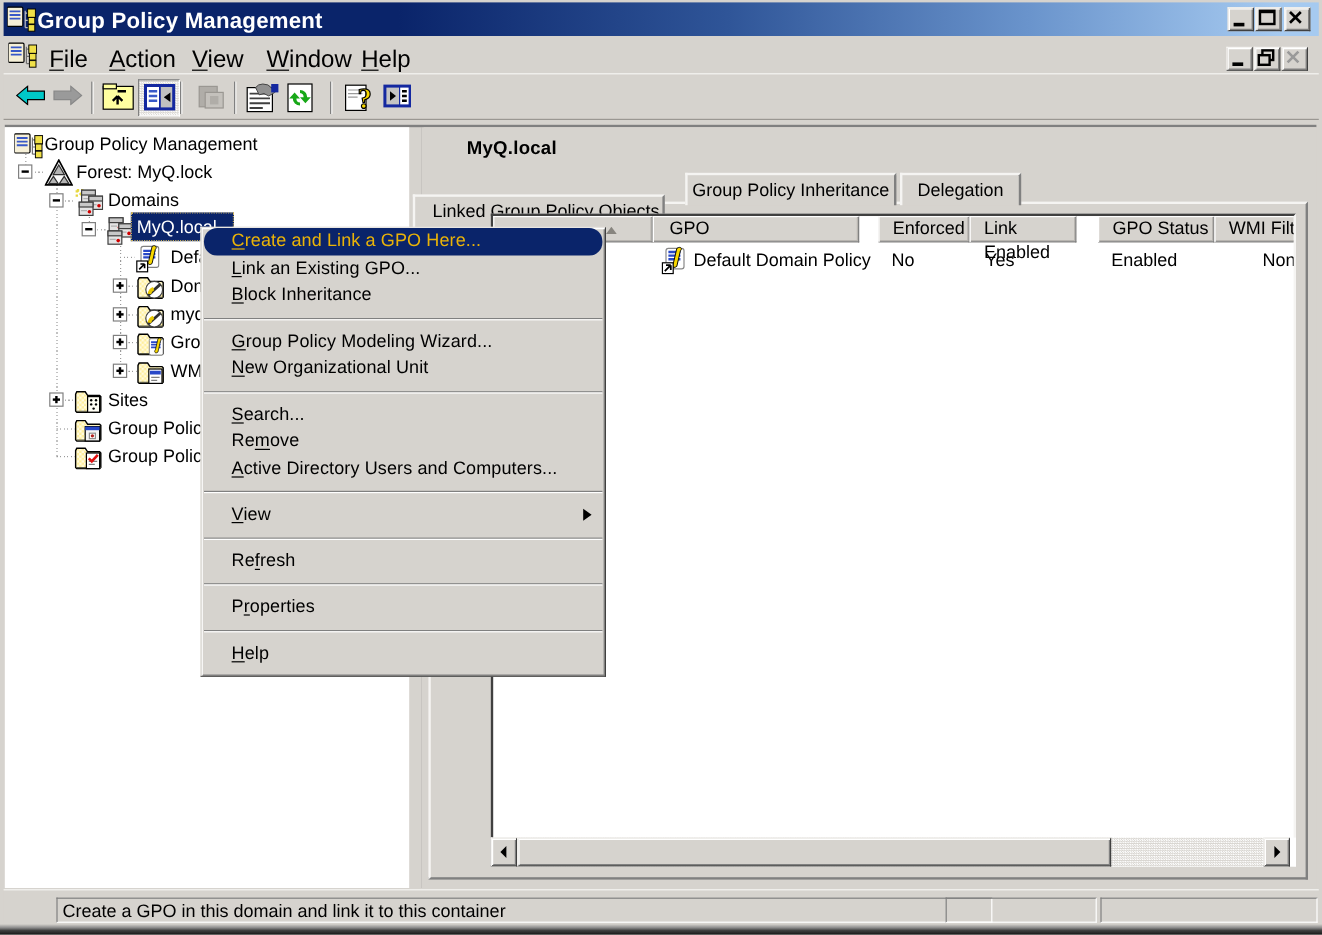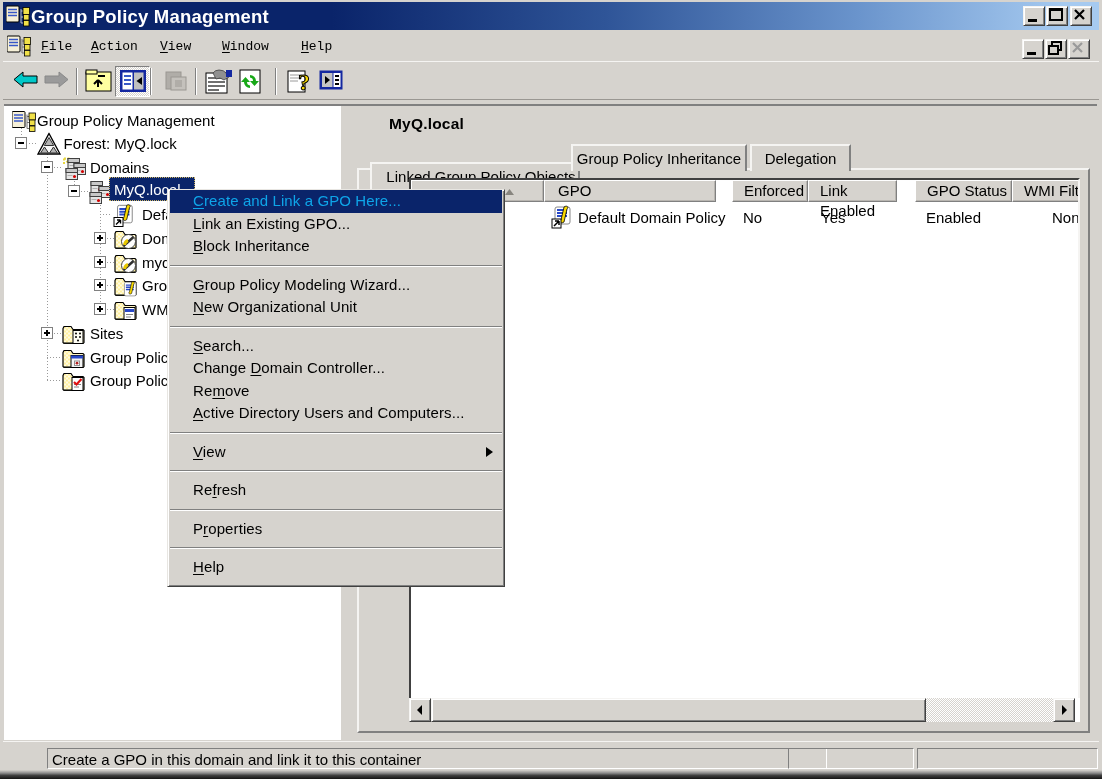--- a/index.html
+++ b/index.html
@@ -8,21 +8,21 @@
   .abs { position:absolute; }
   #win { position:relative; width:1102px; height:779px; background:#d6d3ce; }
   
   #titlebar { left:3px; top:2px; width:1096px; height:28px;
     background:linear-gradient(90deg,#0a246a 0%,#0a246a 30%,#2f5598 55%,#6a94cc 78%,#a6caf0 97%); }
   #titlebar .ttxt { position:absolute; left:28px; top:4px; color:#fff; font-weight:bold; font-size:18.5px; letter-spacing:0.2px; }
   .capbtn { position:absolute; top:4px; width:22px; height:20px; background:#d6d3ce;
     border:1px solid; border-color:#f5f4f2 #404040 #404040 #f5f4f2; box-shadow:inset 1px 1px 0 #fff, inset -1px -1px 0 #808080; }
   
   #menubar { left:3px; top:30px; width:1096px; height:32px; background:#d6d3ce; border-bottom:1px solid #f5f4f2; }
-  .mtop { position:absolute; top:9px; font-size:13px;font-family:Liberation Mono, monospace; }
+  .mtop { position:absolute; top:9px; font-size:20px; }
   .mdibtn { position:absolute; top:9px; width:22px; height:20px; background:#d6d3ce;
     border:1px solid; border-color:#f5f4f2 #404040 #404040 #f5f4f2; box-shadow:inset 1px 1px 0 #fff, inset -1px -1px 0 #808080; }
   
   #toolbar { left:3px; top:63px; width:1096px; height:37px; background:#d6d3ce; border-bottom:1px solid #9a9792; }
   .tsep { position:absolute; top:5px; width:2px; height:27px; border-left:1px solid #808080; border-right:1px solid #fff; }
   .ticon { position:absolute; }
   
   #treepane { left:4px; top:106px; width:337px; height:634px; background:#fff; overflow:hidden; }
   #rightpane { left:351px; top:106px; width:746px; height:634px; background:#d6d3ce; }
   .sunktop { left:4px; top:104px; width:1093px; height:2px; background:#808080; }
@@ -53,21 +53,21 @@
     box-shadow:inset 1px 1px 0 #fff, inset -1px -1px 0 #808080; }
   #hscroll { position:absolute; left:409px; top:698px; width:671px; height:24px; background:#fff; z-index:3; }
   .sbtrack { position:absolute; background-image:repeating-conic-gradient(#fff 0% 25%, #d6d3ce 0% 50%); background-size:2px 2px; }
   
   #statusbar { left:3px; top:741px; width:1096px; height:29px; background:#d6d3ce; border-top:1px solid #f5f4f2; }
   .spanel { position:absolute; top:6px; height:21px; border:1px solid; border-color:#808080 #fff #fff #808080; font-size:15px; padding:2px 0 0 4px; }
   
   #ctxmenu { left:167px; top:189px; width:338px; background:#d6d3ce; z-index:50;
     border:1px solid; border-color:#e8e6e2 #404040 #404040 #e8e6e2; box-shadow:inset 1px 1px 0 #fff, inset -1px -1px 0 #808080; padding:0px 2px 7px 2px; }
   .mi { position:relative; height:22.5px; line-height:22.5px; padding-left:23px; font-size:15px; letter-spacing:0.1px; white-space:nowrap; }
-  .mi.hl { background:#0a246a; color:#0ea5e9; }
+  .mi.hl { background:#0a246a; color:#eab308;border-radius:11px; }
   .msep { height:0; border-top:1px solid #808080; border-bottom:1px solid #fff; margin:7px 0px 7px 0px; }
   .subarr { position:absolute; right:9px; top:6px; width:0; height:0; border-left:7px solid #000; border-top:5.5px solid transparent; border-bottom:5.5px solid transparent; }
   #botband { left:0; top:770px; width:1102px; height:9px; background:linear-gradient(180deg,#d6d3ce 0%,#8a8a8a 35%,#404040 60%,#141414 100%); }
   u { text-decoration-thickness:1px; text-underline-offset:2px; }
 </style>
 </head>
 <body>
 <div id="win">
 
   <div class="abs" id="titlebar">
@@ -361,21 +361,21 @@
           <span class="tlabel">Group Policy Modeling</span>
         </div>
       <div class="trow" style="left:86px;top:262.2px;">
           <span class="tlabel">Group Policy Results</span>
         </div>
     </div>
   </div>
   <div class="abs rpleft"></div>
   <div class="abs" id="rightpane"></div>
   <div class="abs" id="rtitle">MyQ.local</div>
-  <div class="tab" style="left:370px;top:141px;width:210px;height:30px;padding-top:4px;text-indent:12px;margin-top:21px;">Linked Group Policy Objects</div>
+  <div class="tab" style="left:344px;top:141px;width:210px;height:30px;padding-top:4px;text-indent:12px;margin-top:21px;">Linked Group Policy Objects</div>
   <div class="tab" style="left:571px;top:144px;width:176px;height:27px;padding-top:4px;">Group Policy Inheritance</div>
   <div class="tab" style="left:750px;top:144px;width:101px;height:27px;padding-top:4px;">Delegation</div>
   <div class="abs" id="tabpanel"></div>
   <div class="abs" id="listview">
     <div class="hcell" style="left:0px; width:133px;">
         <svg style="position:absolute;left:93px;top:8px;" width="9" height="6">
           <path d="M4.5,0 L9,6 L0,6 Z" fill="#88857f"></path>
         </svg>
       </div>
     <div class="hcell" style="left:133px; width:172px; padding-left:13px;">GPO</div>
@@ -416,21 +416,20 @@
 
   <div class="abs" id="ctxmenu">
     <div class="mi hl"><u>C</u>reate and Link a GPO Here...</div>
     <div class="mi"><u>L</u>ink an Existing GPO...</div>
     <div class="mi"><u>B</u>lock Inheritance</div>
     <div class="msep"></div>
     <div class="mi"><u>G</u>roup Policy Modeling Wizard...</div>
     <div class="mi"><u>N</u>ew Organizational Unit</div>
     <div class="msep"></div>
     <div class="mi"><u>S</u>earch...</div>
-    <div class="mi">Change <u>D</u>omain Controller...</div>
     <div class="mi">Re<u>m</u>ove</div>
     <div class="mi"><u>A</u>ctive Directory Users and Computers...</div>
     <div class="msep"></div>
     <div class="mi"><u>V</u>iew<span class="subarr"></span></div>
     <div class="msep"></div>
     <div class="mi">Re<u>f</u>resh</div>
     <div class="msep"></div>
     <div class="mi">P<u>r</u>operties</div>
     <div class="msep"></div>
     <div class="mi"><u>H</u>elp</div>

